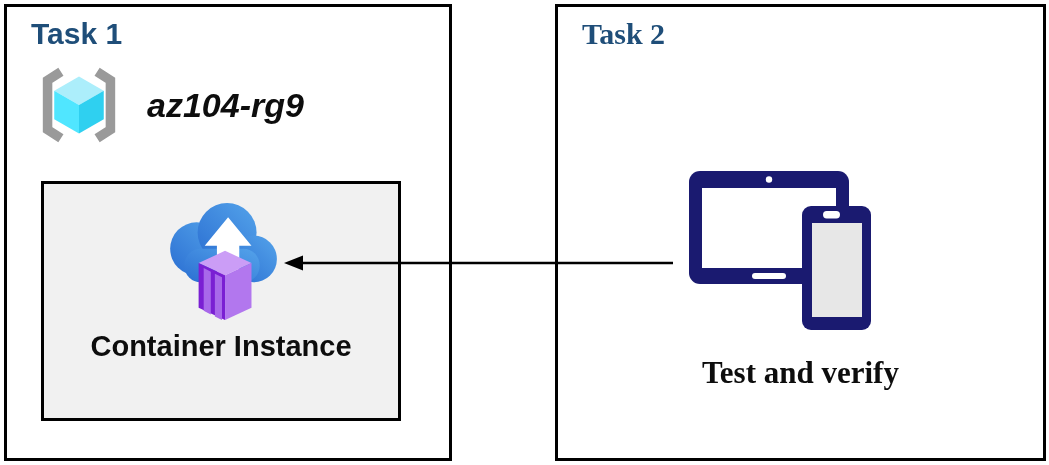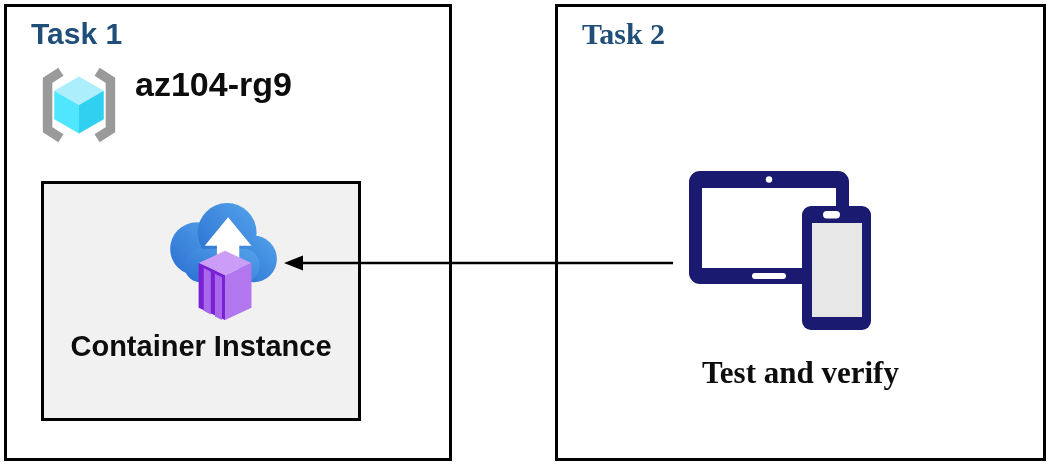--- a/index.html
+++ b/index.html
@@ -7,25 +7,25 @@
     position:relative;width:1049px;height:465px;background:#ffffff;
     font-family:"Liberation Sans","DejaVu Sans",sans-serif;overflow:hidden;border-radius:11px;
   }
   .task-box{position:absolute;background:#ffffff;border:3px solid #000000;box-sizing:border-box;}
   #task1-box{left:4px;top:4px;width:448px;height:457px;}
   #task2-box{left:555px;top:4px;width:491px;height:457px;font-family:Liberation Serif, serif;}
   .task-title{
     position:absolute;left:24px;top:10px;font-size:30px;font-weight:bold;color:#1f4e79;
     letter-spacing:0px;
   }
-  .rg-row{position:absolute;left:24px;top:58px;display:flex;align-items:flex-start;gap:8px;}
+  .rg-row{position:absolute;left:24px;top:58px;display:flex;align-items:center;gap:20px;font-style:italic;}
   .rg-icon{width:96px;height:80px;flex:0 0 auto;}
   .rg-name{font-size:34px;font-weight:bold;color:#0d0d0d;}
   .gray-box{
-    position:absolute;left:34px;top:174px;width:320px;height:240px;
+    position:absolute;left:34px;top:174px;width:360px;height:240px;
     background:#f1f1f1;border:3px solid #000000;box-sizing:border-box;
   }
   .aci-icon{position:absolute;left:118px;top:16px;width:120px;height:122px;}
   .gray-box-label{
     position:absolute;left:0;top:146px;width:100%;text-align:center;
     font-size:29px;font-weight:bold;color:#0d0d0d;
   }
   .devices-icon{position:absolute;left:128px;top:158px;width:192px;height:168px;}
   .task2-caption{
     position:absolute;left:0;top:348px;width:100%;text-align:center;

